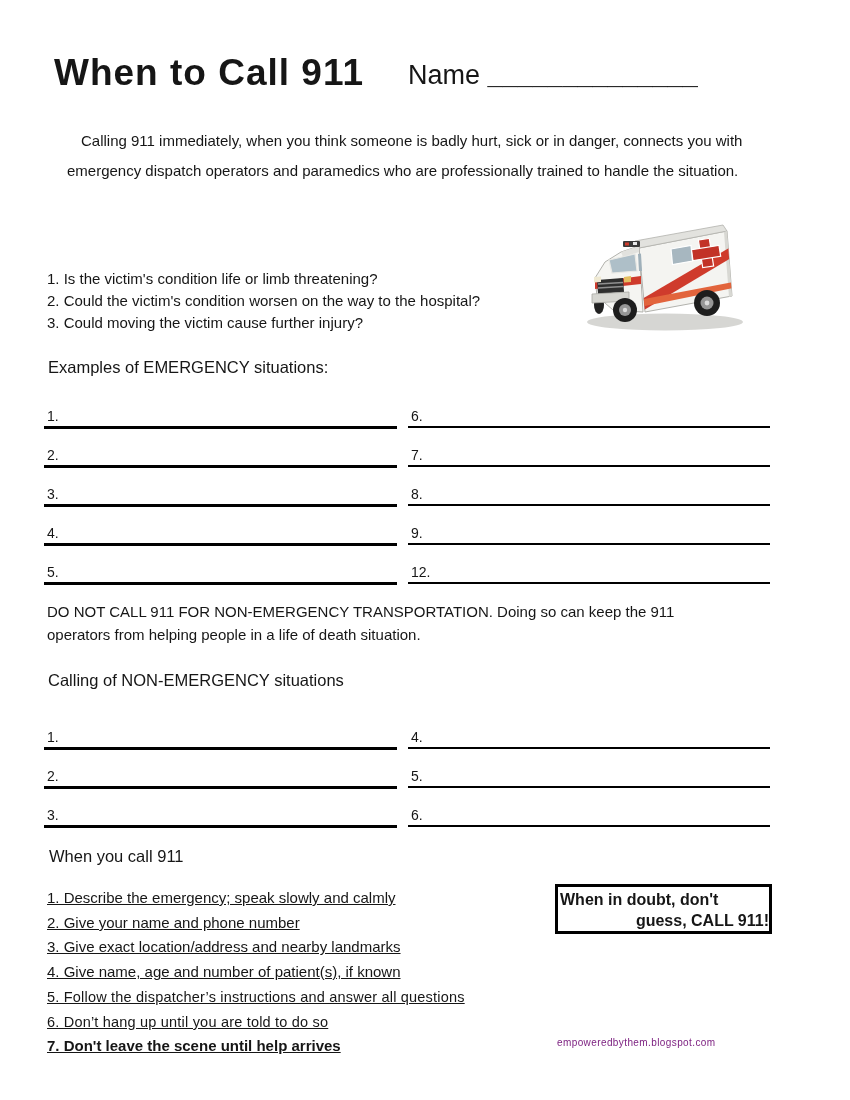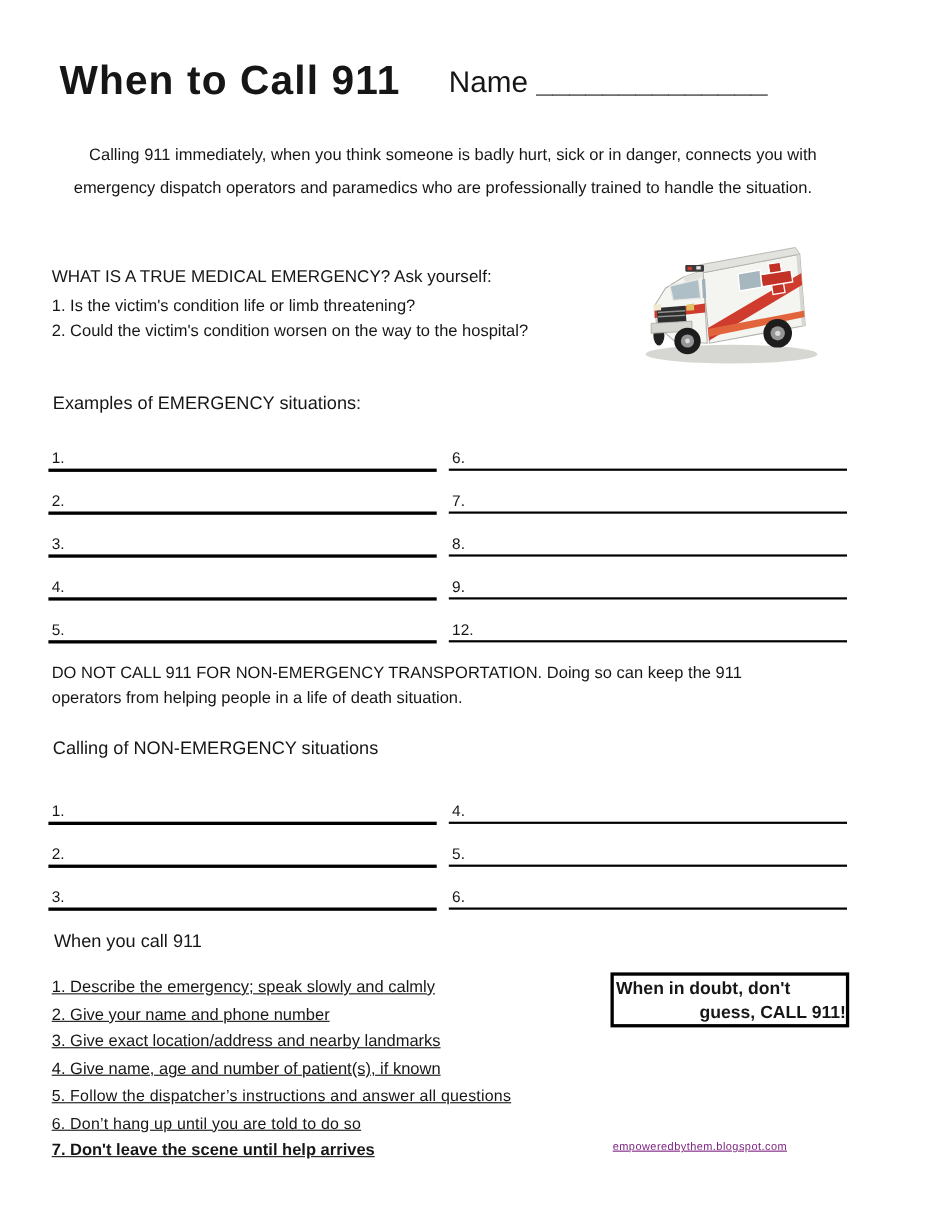--- a/index.html
+++ b/index.html
@@ -44,41 +44,41 @@
   .doubt-box{
     left:555px;top:884px;width:209px;height:40px;
     border:3px solid #000;
     font-size:16px;font-weight:bold;line-height:21px;
     padding:2px 0 2px 2px;
   }
   .doubt-box .l2{padding-left:12px;text-align:right;}
   .credit{
     left:557px;top:1037px;
     font-size:10px;letter-spacing:0.4px;
-    color:#7d2181;text-decoration:underline;cursor:pointer;
+    color:#7d2181;cursor:pointer;
   }
   .ambulance{left:578px;top:216px;width:172px;height:118px;}
 </style>
 </head>
 <body>
 
 <div class="page">
 
   <div class="abs title">When to Call 911</div>
   <div class="abs name-group">
     <span>Name</span>
     <span class="name-blank">______________</span>
   </div>
 
   <div class="abs intro">Calling 911 immediately, when you think someone is badly hurt, sick or in danger, connects you with emergency dispatch operators and paramedics who are professionally trained to handle the situation.</div>
 
-  <div class="abs med-heading">WHAT IS A TRUE MEDICAL EMERGENCY?  Ask yourself:</div>
   <div class="abs questions">
     <div>1. Is the victim's condition life or limb threatening?</div>
     <div>2. Could the victim's condition worsen  on the way to the hospital?</div>
+    <div>3. Could moving the victim cause further injury?</div>
   </div>
 
   <svg class="abs ambulance" viewBox="0 0 170 118" aria-hidden="true">
     <defs>
       <clipPath id="boxclip">
           <polygon points="60,32 148,15 153,80 66,96"></polygon>
         </clipPath>
     </defs>
     <ellipse cx="86" cy="106" rx="78" ry="8.5" fill="#cfcfcb" opacity="0.85"></ellipse>
 

